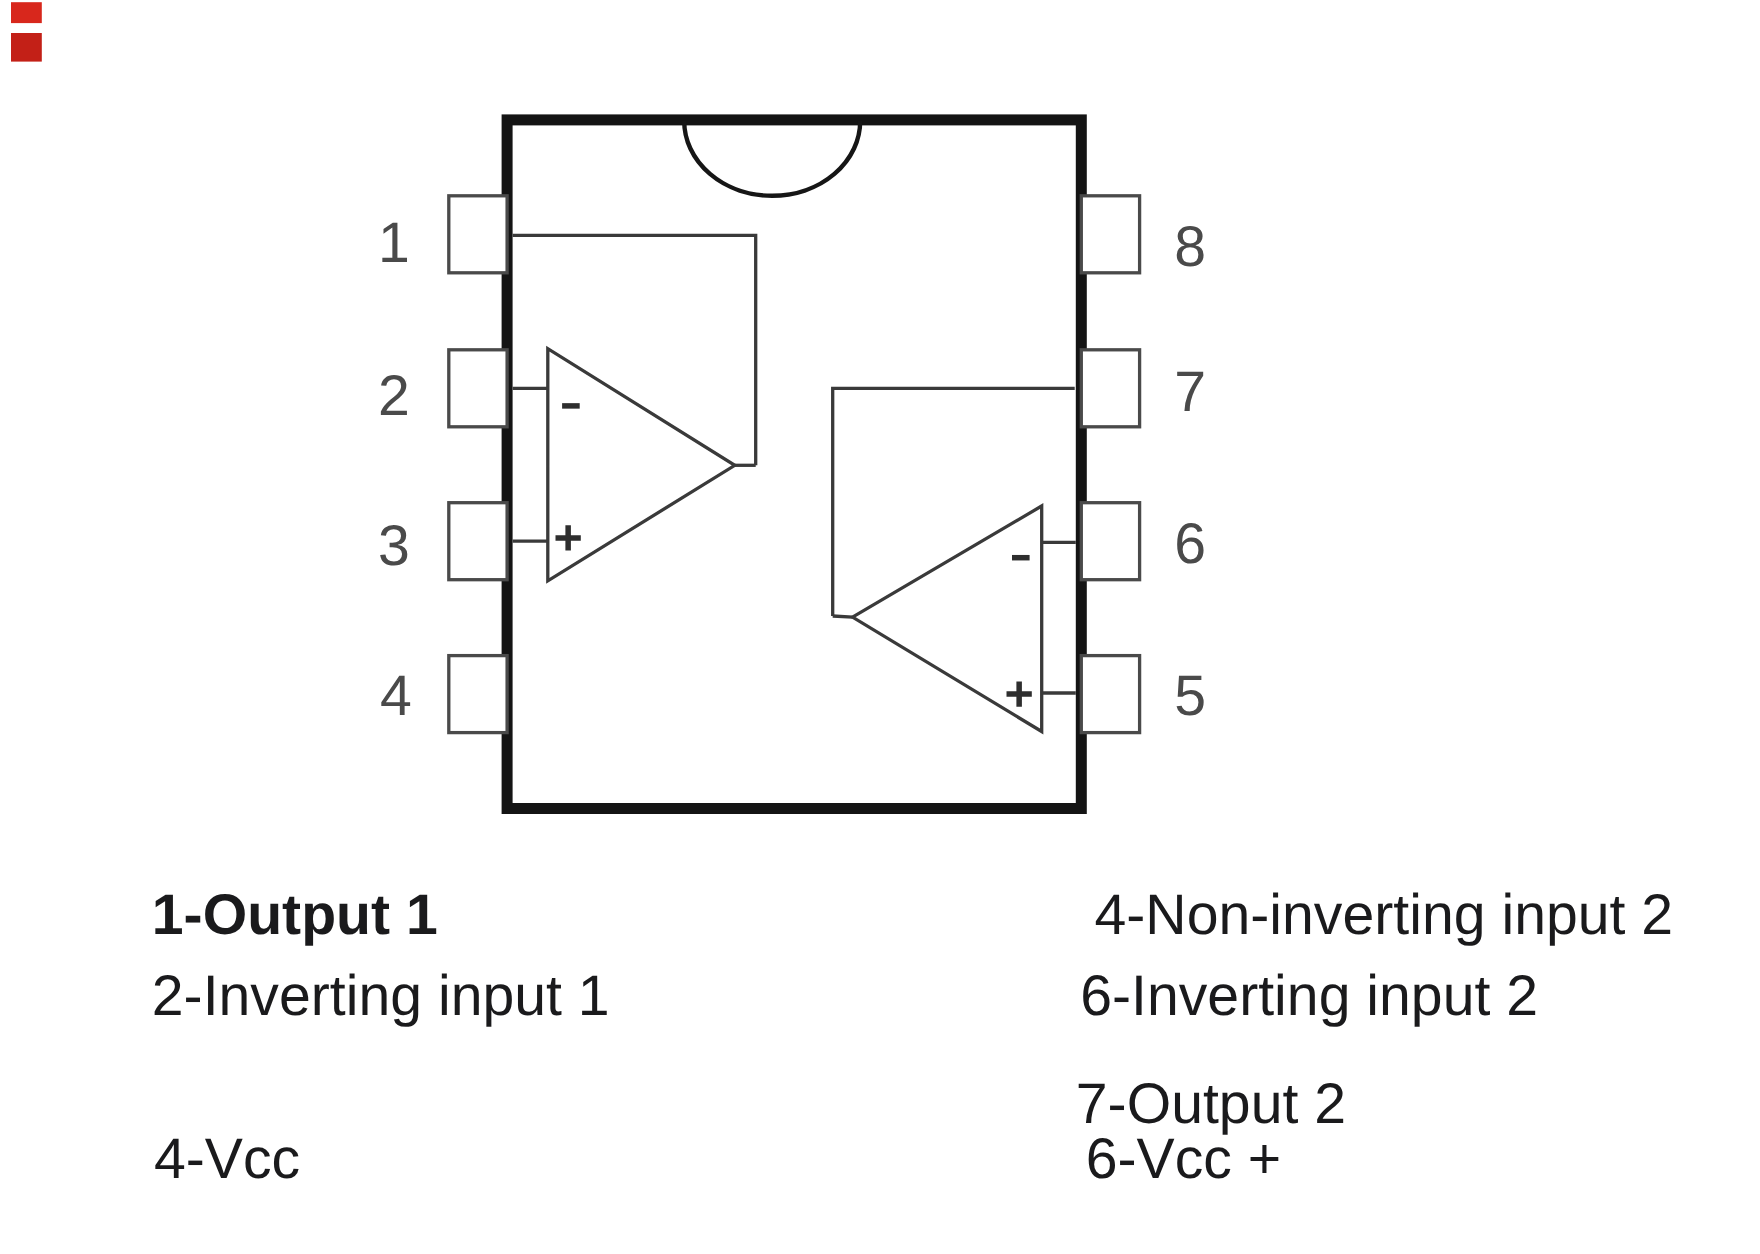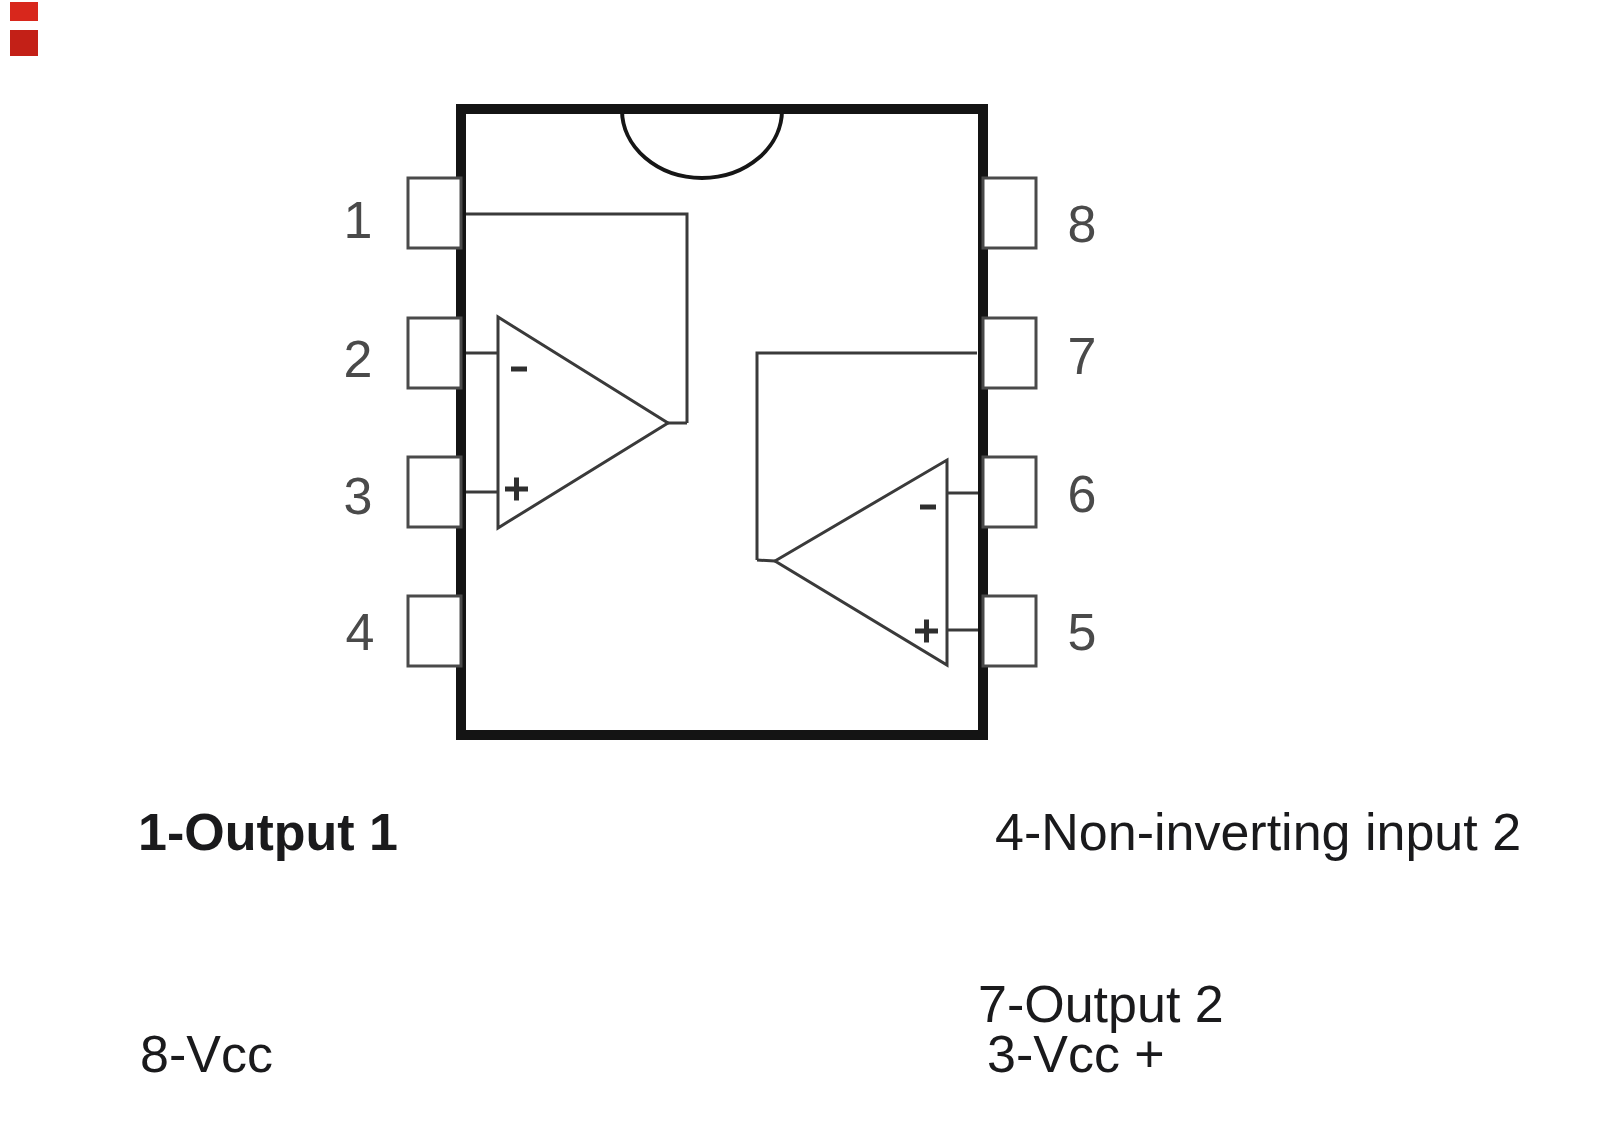--- a/index.html
+++ b/index.html
@@ -78,19 +78,21 @@
     <text class="pin-num" x="358" y="514" text-anchor="middle">3</text>
     <text class="pin-num" x="360" y="650" text-anchor="middle">4</text>
 
     <text class="pin-num" x="1082" y="242" text-anchor="middle">8</text>
     <text class="pin-num" x="1082" y="374" text-anchor="middle">7</text>
     <text class="pin-num" x="1082" y="512" text-anchor="middle">6</text>
     <text class="pin-num" x="1082" y="650" text-anchor="middle">5</text>
   </svg>
 
   <div class="legend-line lg-l1">1-Output 1</div>
-  <div class="legend-line lg-l4">8-Vcc</div>
+  <div class="legend-line lg-l2">2-Inverting input 1</div>
+  <div class="legend-line lg-l4">4-Vcc</div>
 
   <div class="legend-line lg-r1">4-Non-inverting input 2</div>
+  <div class="legend-line lg-r2">6-Inverting input 2</div>
   <div class="legend-line lg-r3">7-Output 2</div>
-  <div class="legend-line lg-r4">3-Vcc +</div>
+  <div class="legend-line lg-r4">6-Vcc +</div>
 
 </div>
 
 </body></html>

